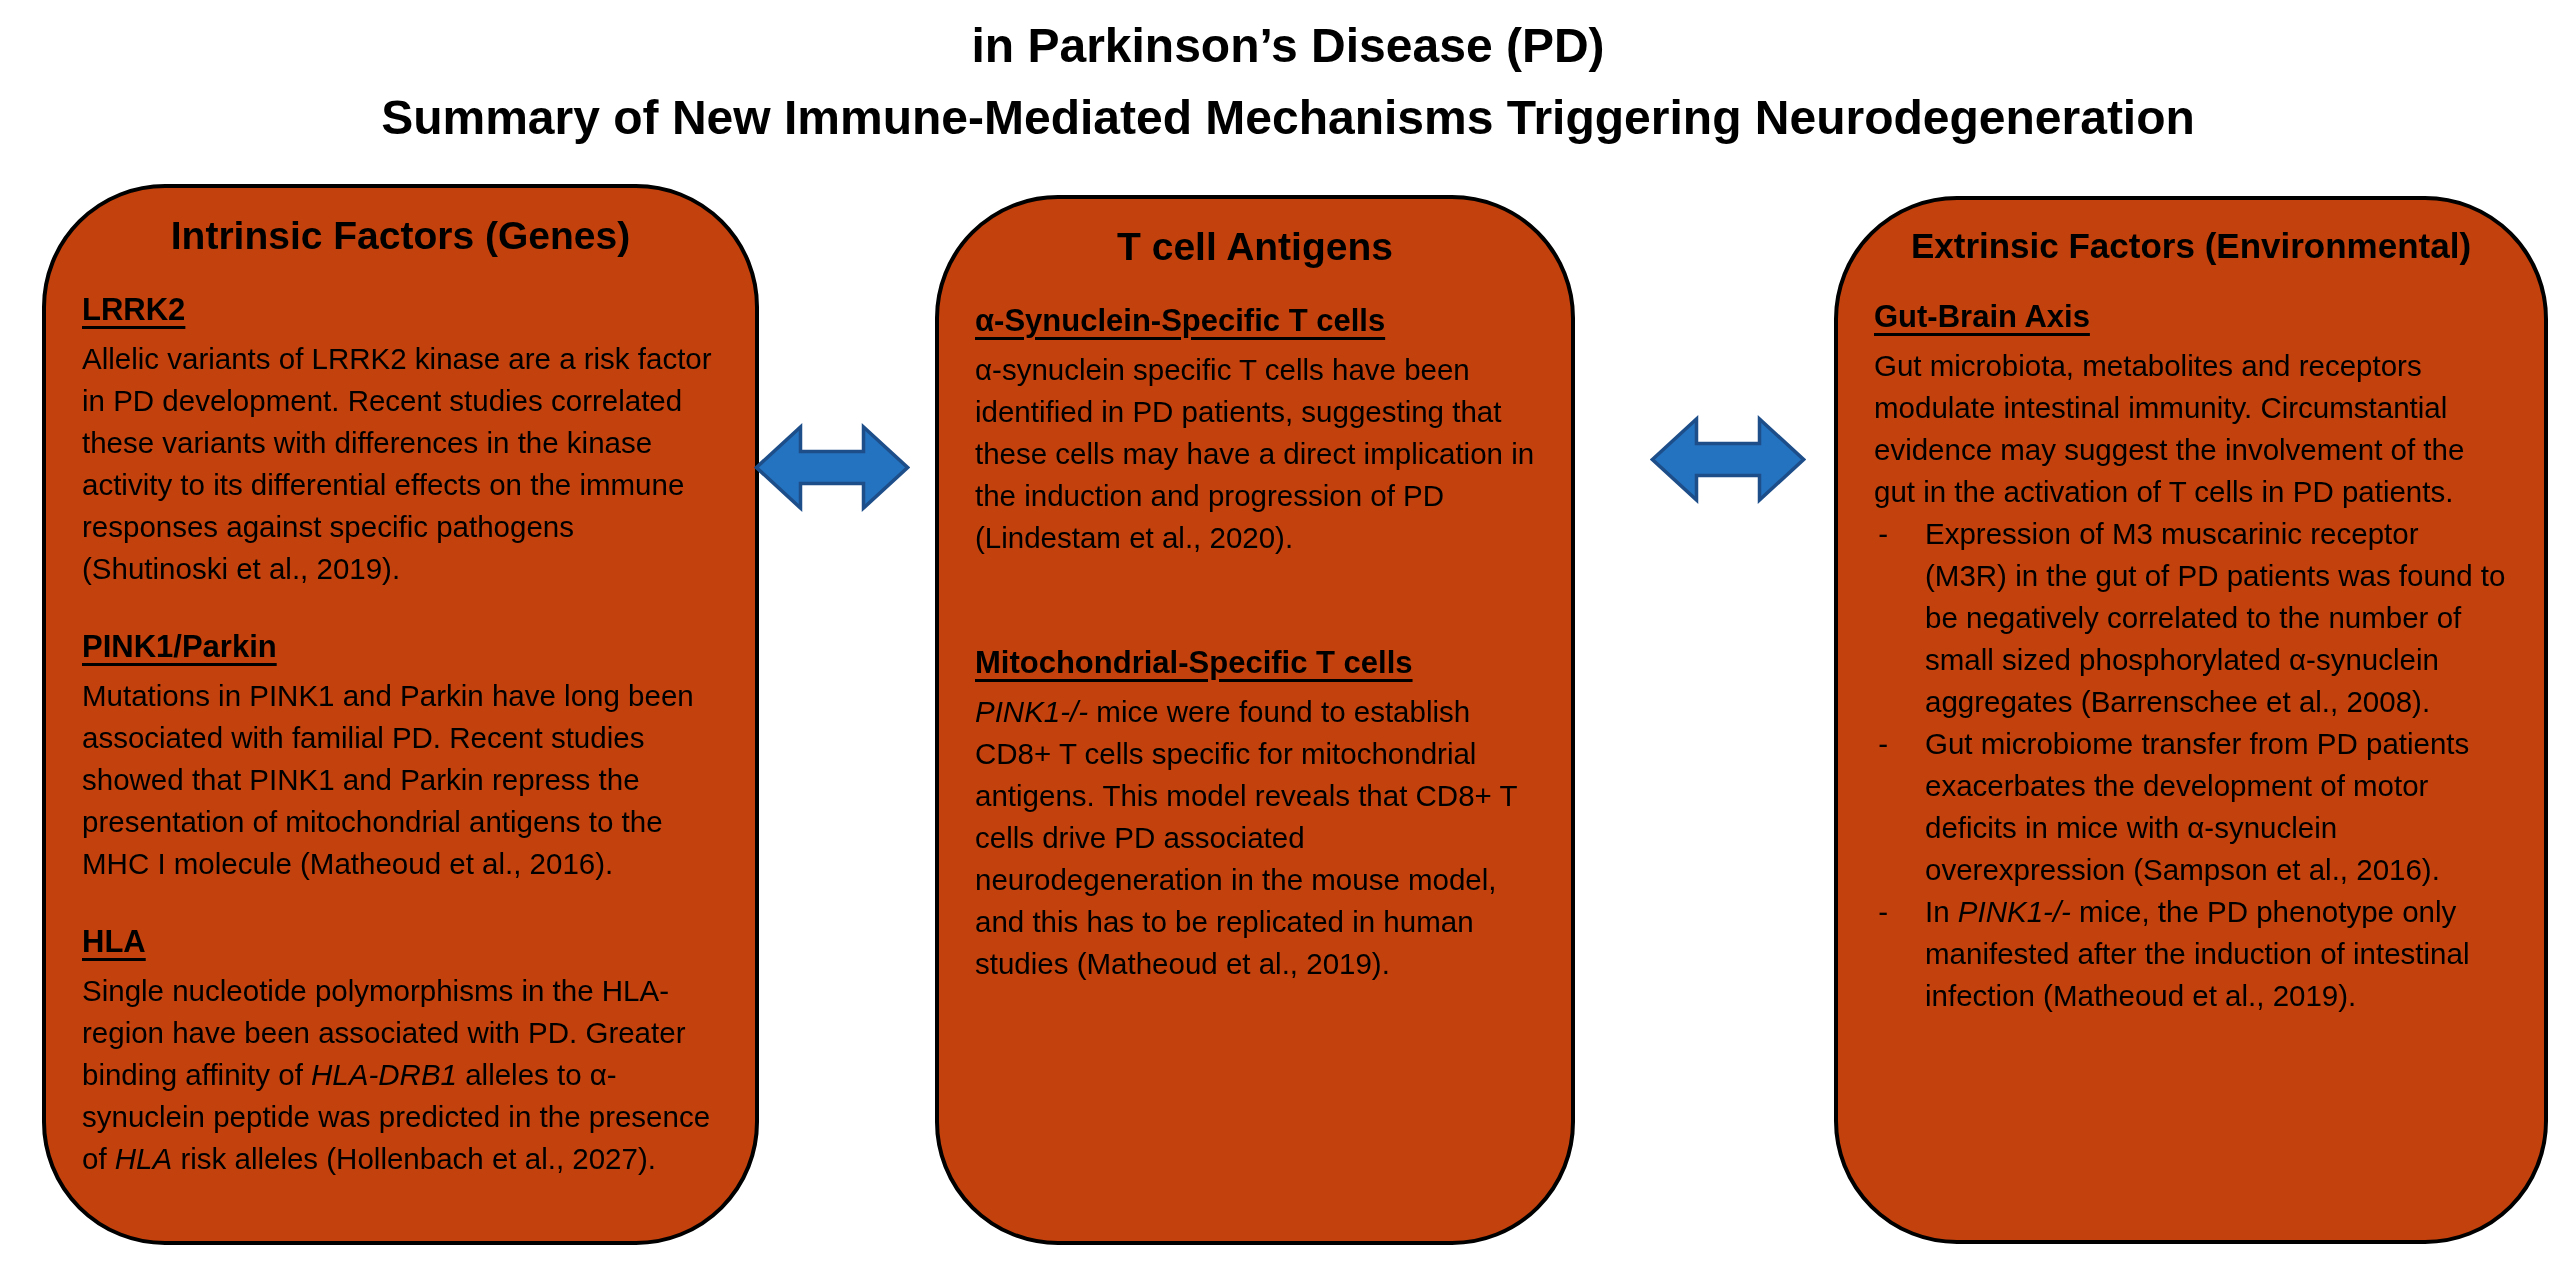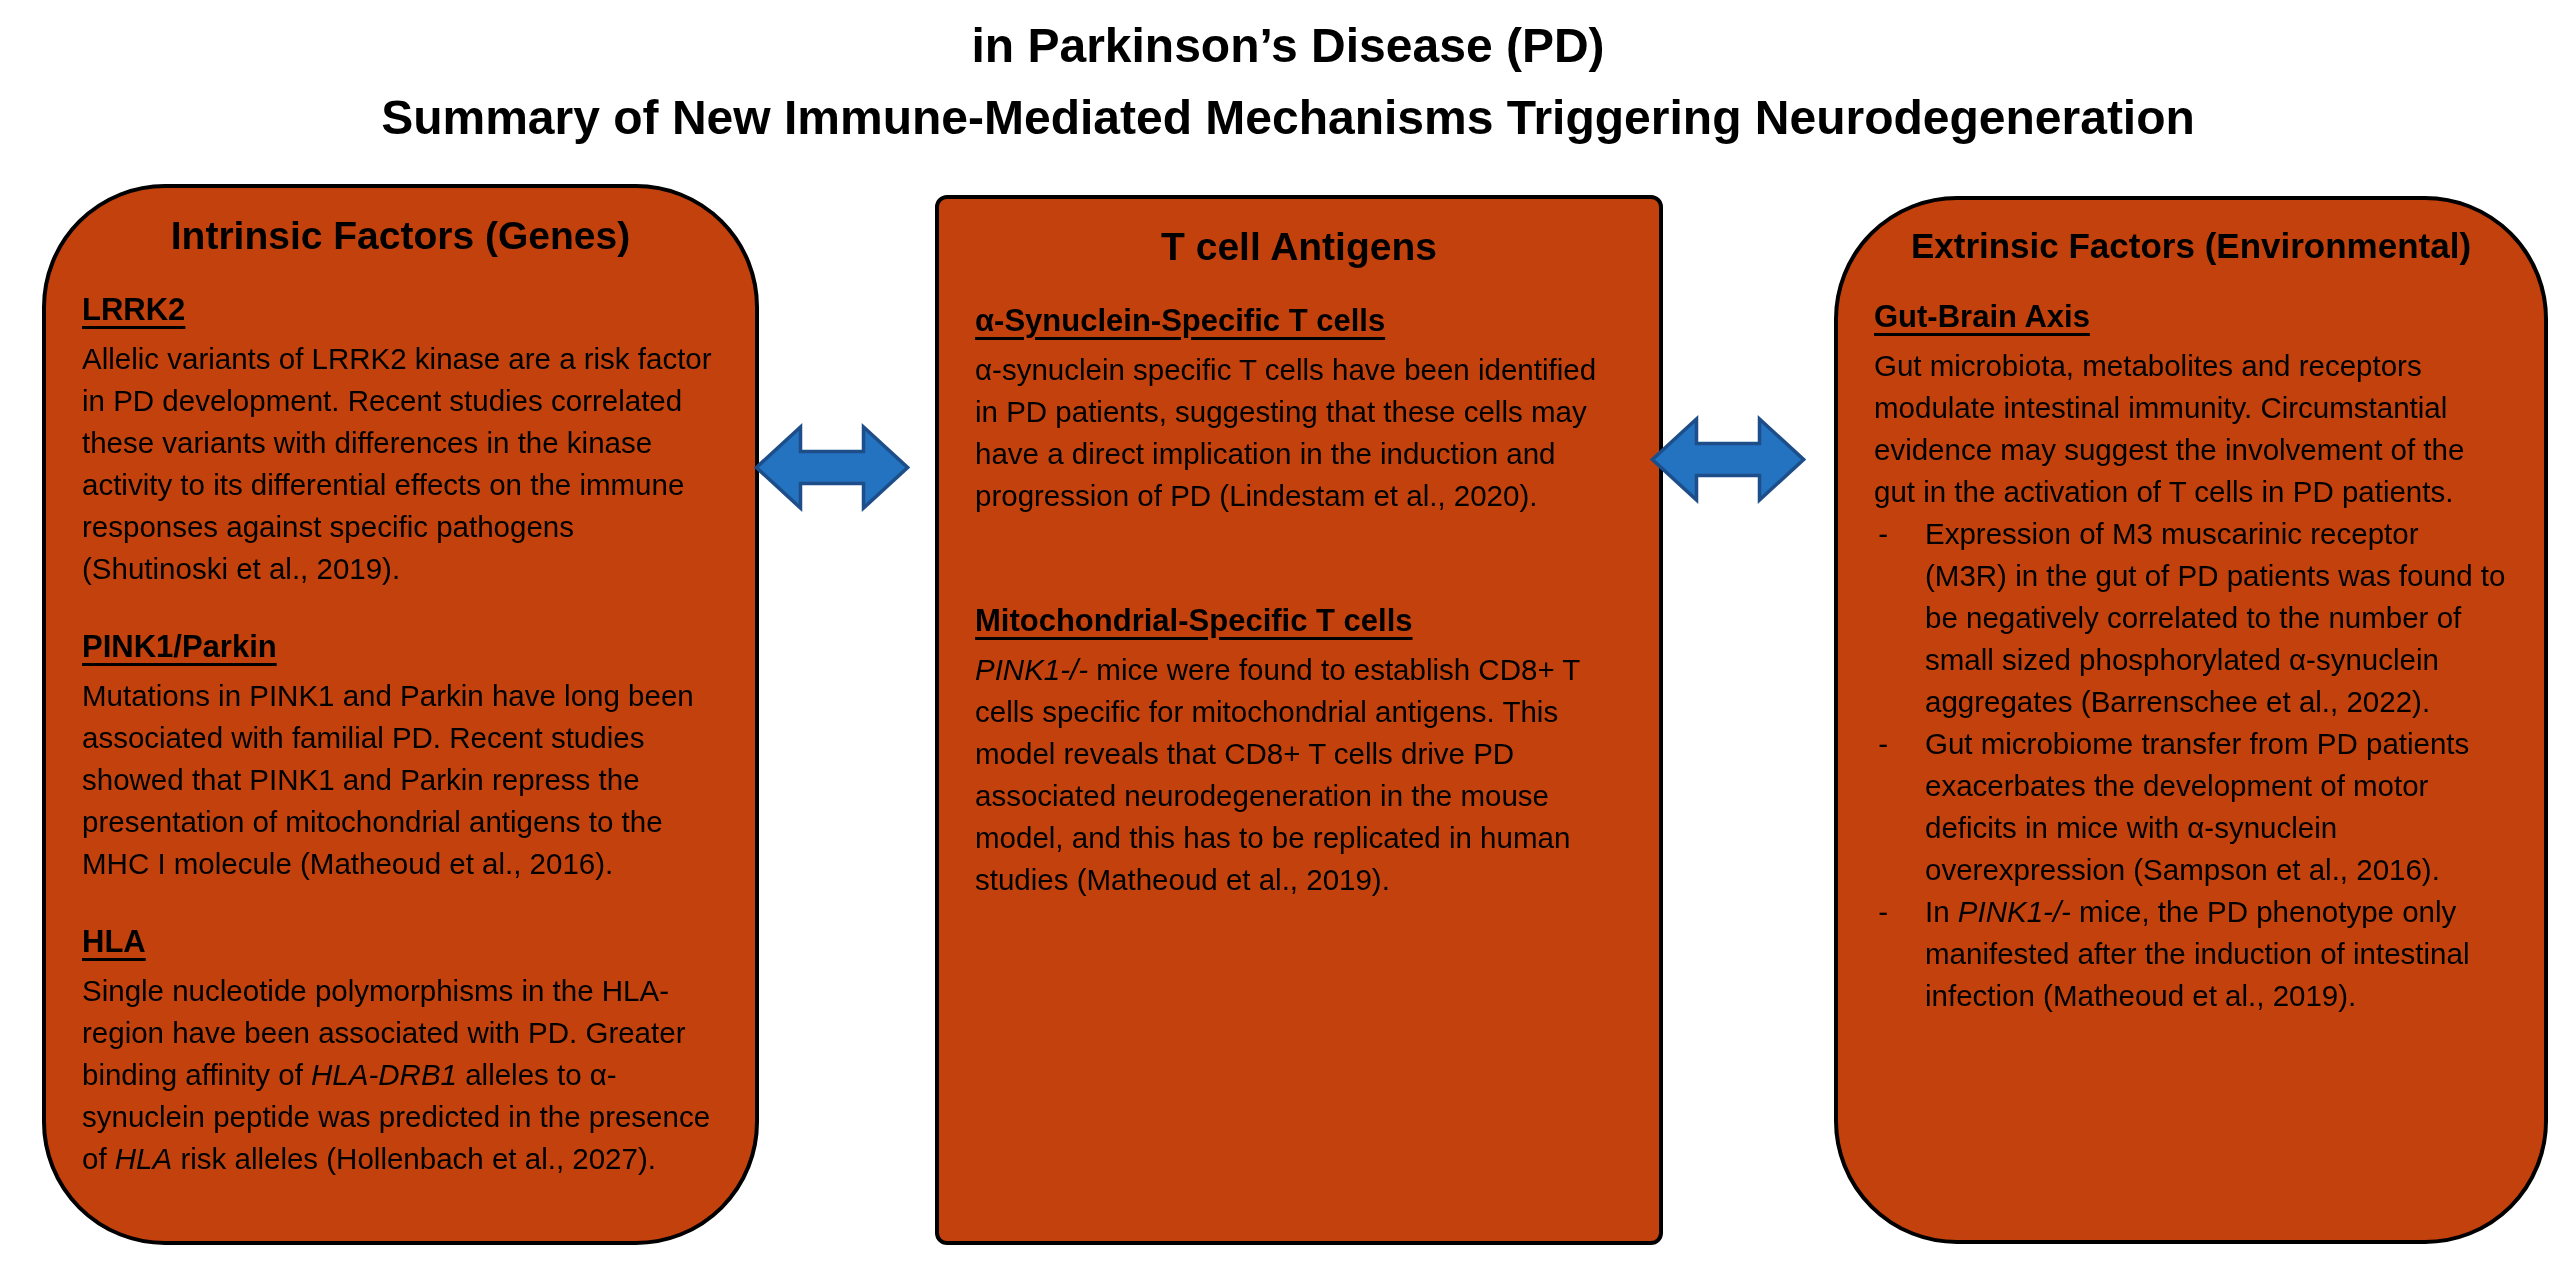--- a/index.html
+++ b/index.html
@@ -10,21 +10,21 @@
   .title{
     position:absolute;top:9.8px;left:0;width:100%;
     text-align:center;font-weight:bold;font-size:48px;line-height:1.5;
   }
   .box{
     position:absolute;background:#c2410c;border:4.2px solid #000;
     border-radius:123px;box-sizing:border-box;
     padding:24px 36px 14px 36px;overflow:hidden;
   }
   .box-intrinsic{left:42px;top:184px;width:717px;height:1061px;}
-  .box-tcell{left:935px;top:195px;width:728px;height:1050px;border-radius:12px;}
+  .box-tcell{left:935px;top:195px;width:640px;height:1050px;}
   .box-extrinsic{left:1834px;top:196px;width:714px;height:1048px;}
   .box-heading{
     text-align:center;font-weight:bold;font-size:39px;line-height:1.25;
     margin:0 0 19.6px 0;white-space:nowrap;
   }
   .box-extrinsic .box-heading{font-size:35px;}
   .section{margin-bottom:36px;margin-top:28px;}
   .box-tcell .section{margin-bottom:83px;}
   .subheading{
     font-weight:bold;font-size:31px;line-height:42px;
@@ -78,21 +78,21 @@
   </div>
 
   <div class="box box-extrinsic">
     <div class="box-heading">Extrinsic Factors (Environmental)</div>
     <div class="section">
       <div class="subheading">Gut-Brain Axis</div>
       <p class="para"><span>Gut microbiota, metabolites and receptors modulate intestinal immunity. Circumstantial evidence may suggest the involvement of the gut in the activation of T cells in PD patients.</span></p>
       <div class="bullets">
         <div class="bullet">
           <span class="dash">-</span>
-          <span class="btext"><span>Expression of M3 muscarinic receptor (M3R) in the gut of PD patients was found to be negatively correlated to the number of small sized phosphorylated α-synuclein aggregates (Barrenschee et al., 2022).</span></span>
+          <span class="btext"><span>Expression of M3 muscarinic receptor (M3R) in the gut of PD patients was found to be negatively correlated to the number of small sized phosphorylated α-synuclein aggregates (Barrenschee et al., 2008).</span></span>
         </div>
         <div class="bullet">
           <span class="dash">-</span>
           <span class="btext"><span>Gut microbiome transfer from PD patients exacerbates the development of motor deficits in mice with α-synuclein overexpression (Sampson et al., 2016).</span></span>
         </div>
         <div class="bullet">
           <span class="dash">-</span>
           <span class="btext"><span>In </span><span class="it">PINK1-/-</span><span> mice, the PD phenotype only manifested after the induction of intestinal infection (Matheoud et al., 2019).</span></span>
         </div>
       </div>

